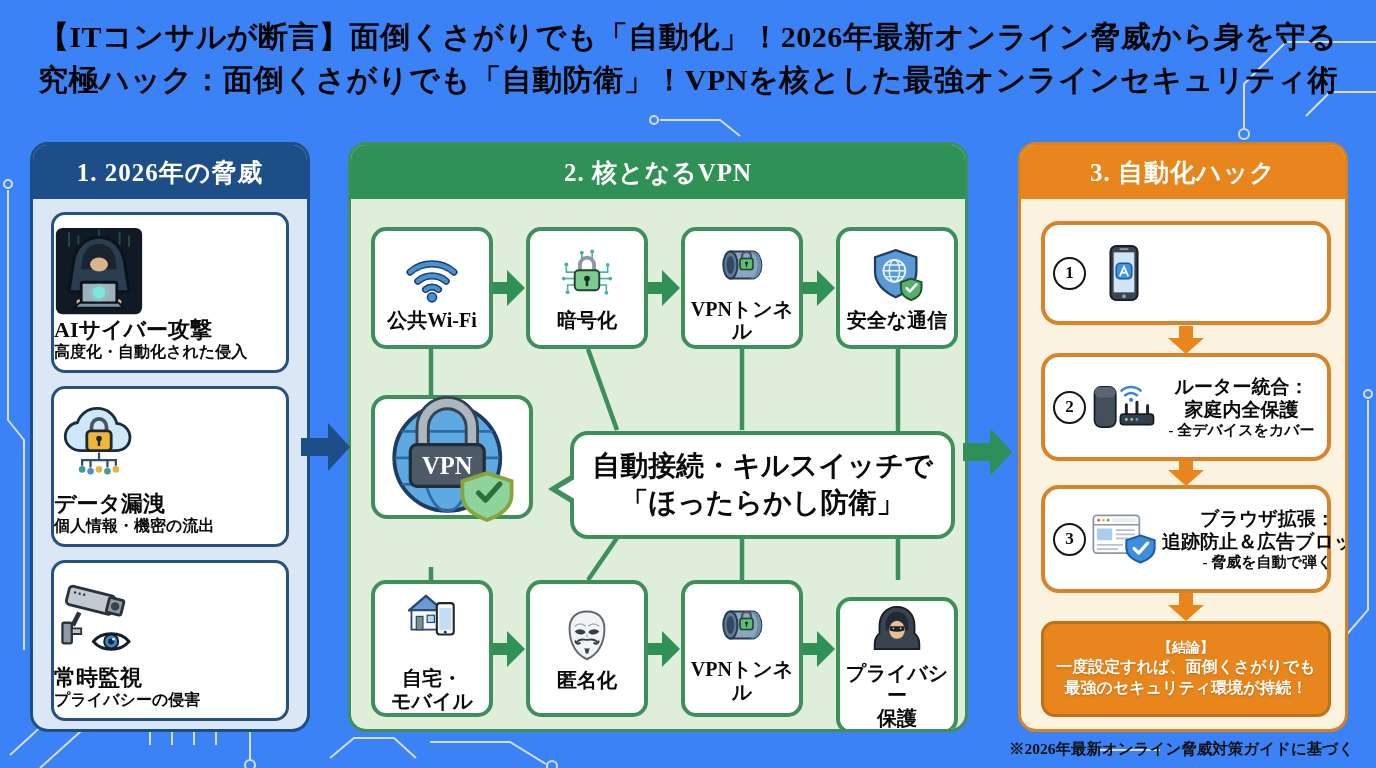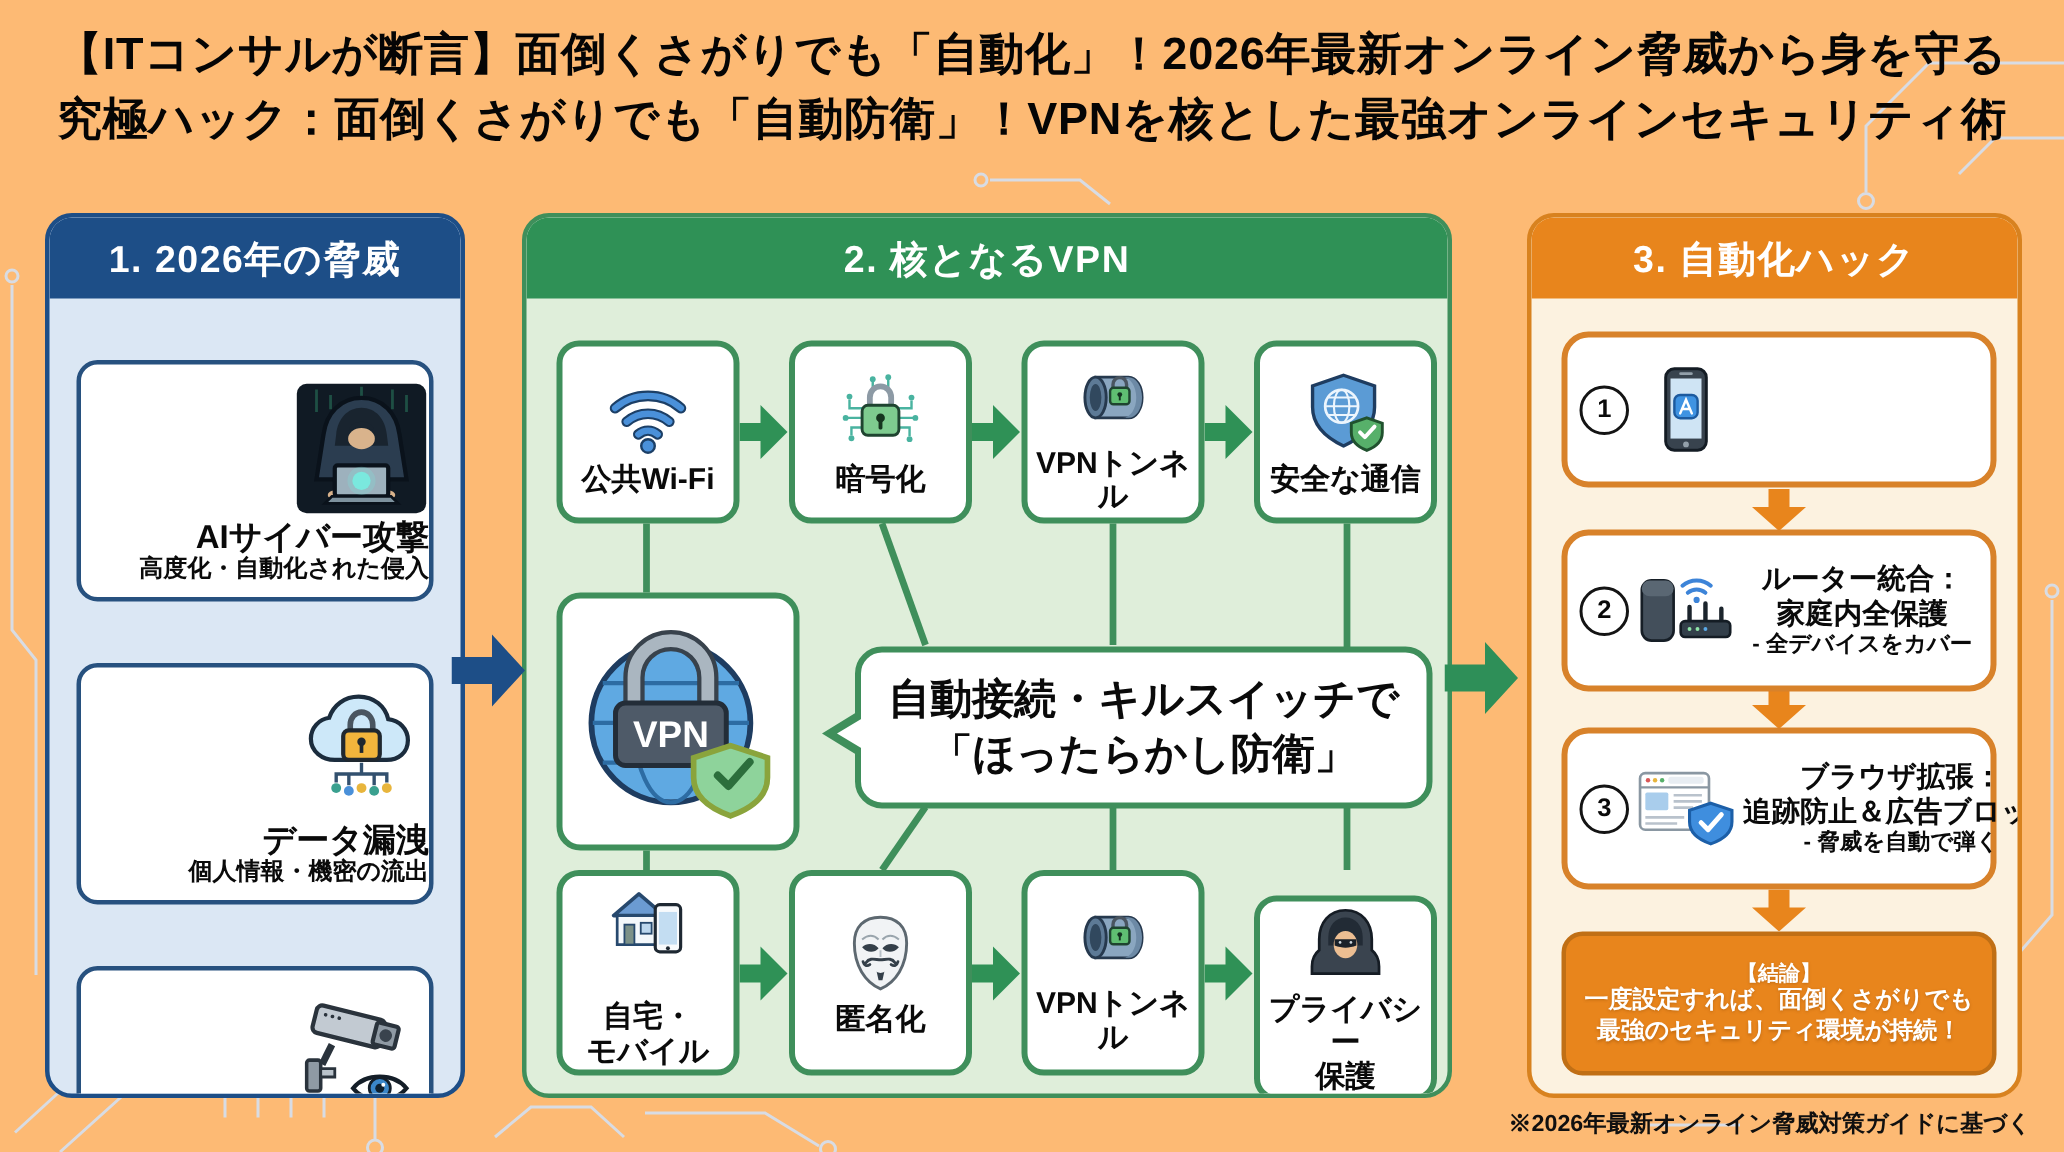--- a/index.html
+++ b/index.html
@@ -1,19 +1,19 @@
 <!DOCTYPE html>
 <html><head>
 <meta charset="utf-8">
 <style>
   html,body{margin:0;padding:0;background:#e9ebf0;}
   .canvas{
     position:relative;width:1376px;height:768px;overflow:hidden;
-    background:#fdba74;
-    font-family:Liberation Sans, sans-serif;
+    background:#3b82f6;
+    font-family:Liberation Serif, serif;
     color:#0a0a0a;
   }
   .bg-circuit{position:absolute;inset:0;pointer-events:none;}
 
   
   .main-title{
     position:absolute;top:16px;left:0;right:0;text-align:center;
     font-size:30px;font-weight:800;line-height:1.42;color:#050505;
     letter-spacing:0.5px;
   }
@@ -24,21 +24,21 @@
     height:54px;display:flex;align-items:center;justify-content:center;
     color:#fff;font-size:25px;font-weight:800;letter-spacing:1px;
   }
 
   
   .panel-threats{left:30px;width:280px;background:#dbe7f4;border:3px solid #1d4e87;}
   .panel-threats .panel-header{background:#1d4e87;}
   .threat-cards{padding:13px 18px;display:flex;flex-direction:column;gap:13px;}
   .threat-card{
     background:#fff;border:3px solid #27517f;border-radius:14px;height:155px;
-    display:flex;flex-direction:column;align-items:flex-end;justify-content:center;gap:1px;margin-top:28px;
+    display:flex;flex-direction:column;align-items:flex-start;justify-content:center;gap:1px;
   }
   .t-icon{height:92px;display:flex;align-items:center;justify-content:center;}
   .t-icon svg{height:90px;width:auto;}
   .t-title{font-size:22px;font-weight:800;line-height:1.1;}
   .t-sub{font-size:16px;font-weight:700;line-height:1.1;}
 
   
   .panel-vpn{left:348px;width:620px;background:#dfeeda;border:3px solid #3f8f5b;}
   .panel-vpn .panel-header{background:#2f9156;}
   .vpn-body{position:relative;height:536px;}
@@ -46,21 +46,21 @@
   .flow-box{
     position:absolute;z-index:2;background:#fff;border:4px solid #3f8f5b;border-radius:15px;
     box-sizing:border-box;display:flex;flex-direction:column;align-items:center;justify-content:center;gap:2px;
     width:122px;
   }
   .flow-box .f-icon{display:flex;align-items:center;justify-content:center;}
   .flow-box .f-icon svg{height:62px;width:auto;}
   .flow-box.two-line .f-icon svg{height:58px;}
   .f-label{font-size:20px;font-weight:800;text-align:center;line-height:1.12;white-space:pre-line;}
   .vpn-hub{
-    position:absolute;left:20px;top:196px;width:162px;height:172px;z-index:2;
+    position:absolute;left:20px;top:196px;width:162px;height:124px;z-index:2;
     background:#fff;border:4px solid #3f8f5b;border-radius:16px;box-sizing:border-box;
     display:flex;align-items:center;justify-content:center;
   }
   .vpn-hub svg{width:142px;height:142px;}
   .callout{
     position:absolute;left:219px;top:232px;width:385px;height:108px;z-index:3;
     background:#fff;border:4px solid #3f8f5b;border-radius:18px;box-sizing:border-box;
     display:flex;flex-direction:column;align-items:center;justify-content:center;
     font-size:28px;font-weight:800;line-height:1.32;text-align:center;
   }

